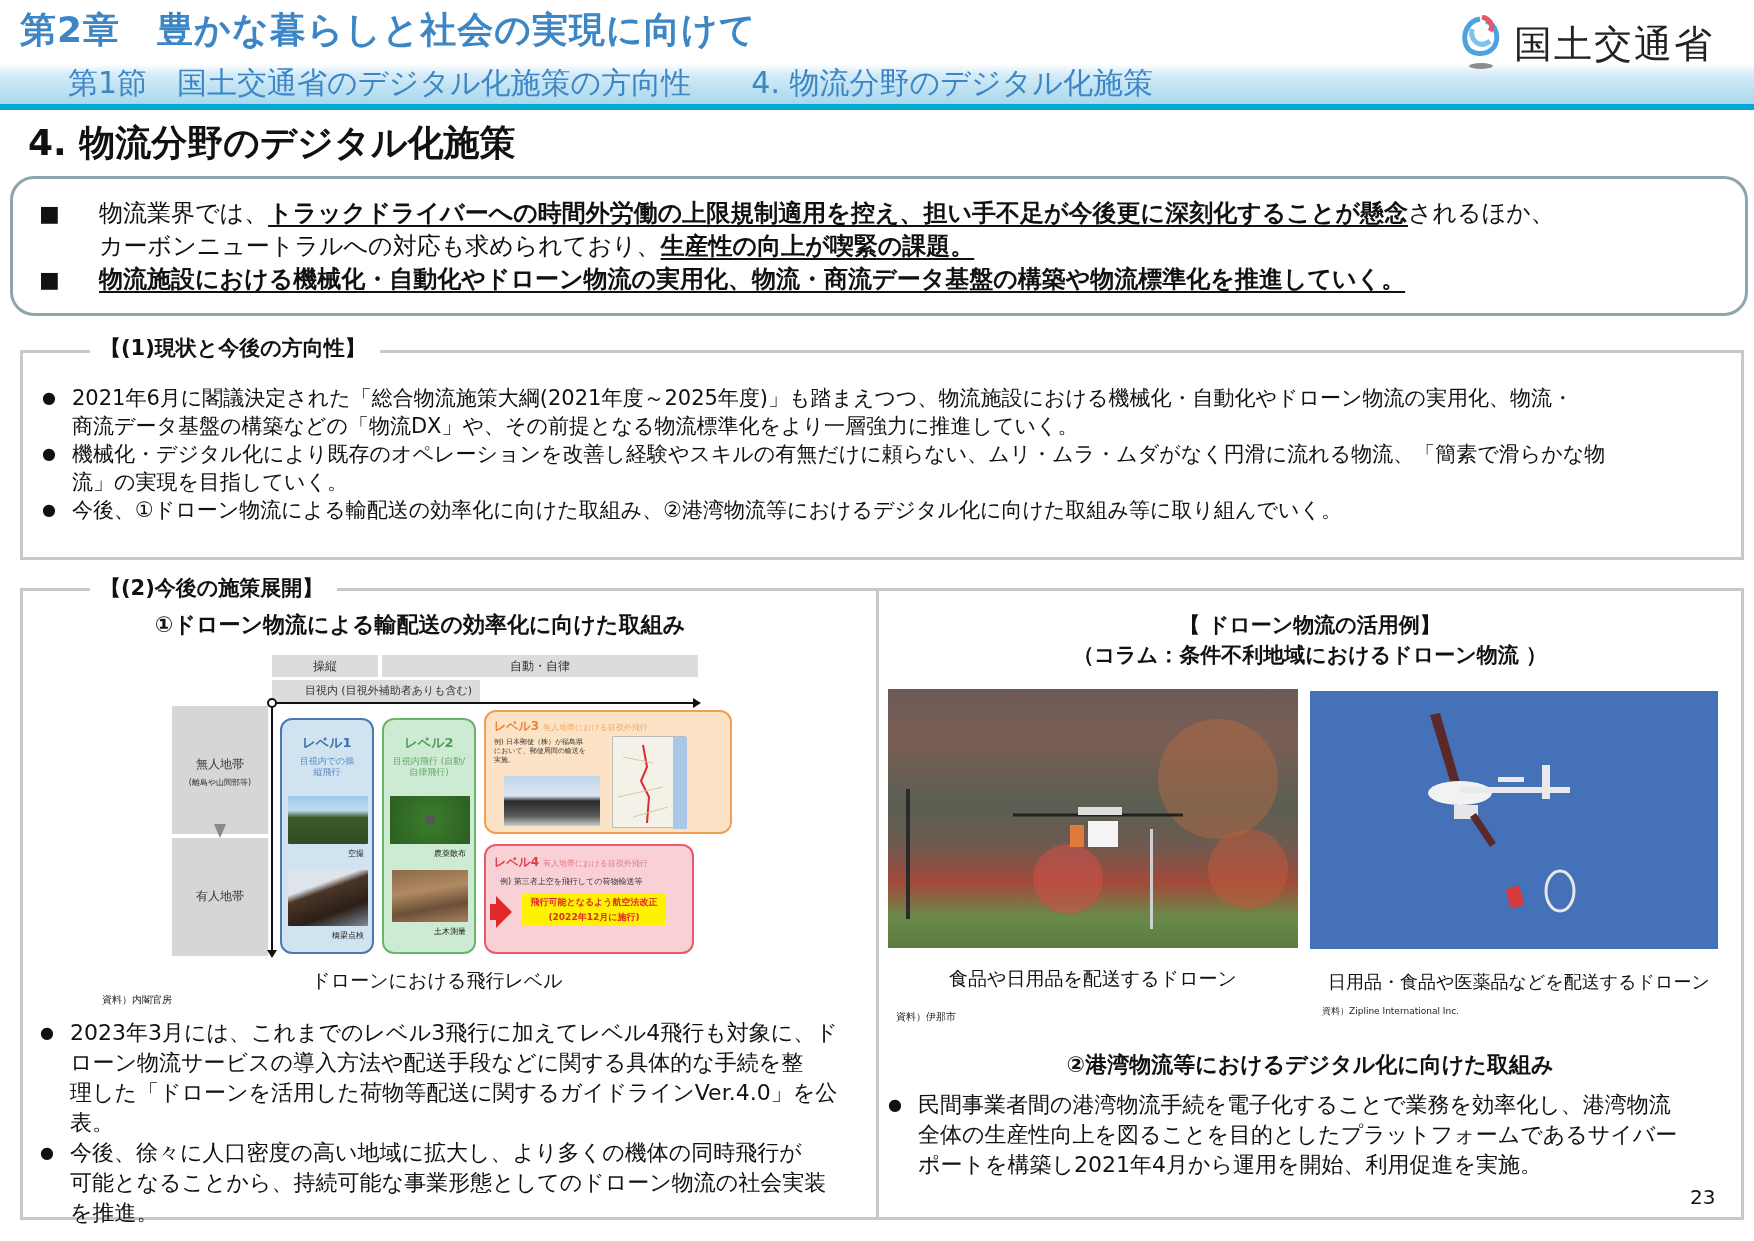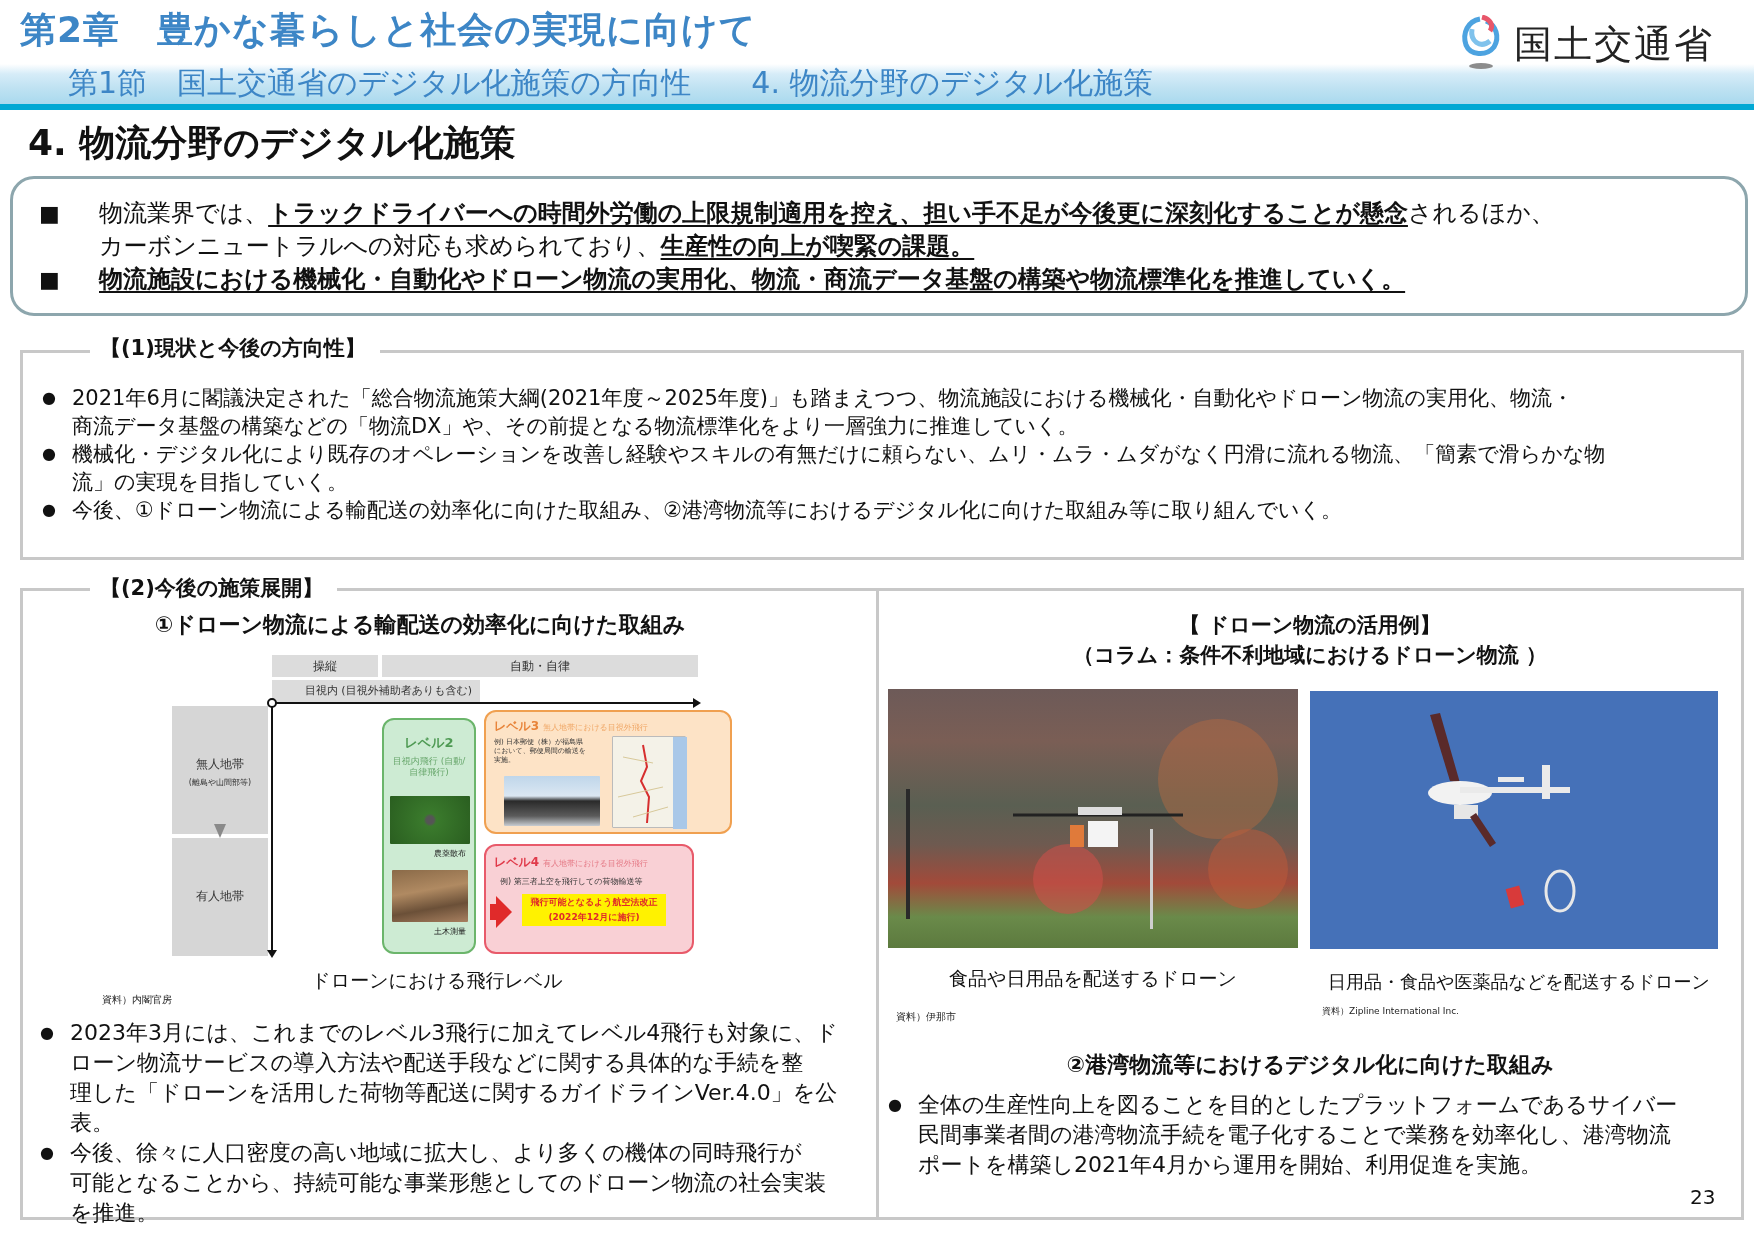--- a/index.html
+++ b/index.html
@@ -163,20 +163,28 @@
     <div style="font-size:8px; margin-top:4px;">(離島や山間部等)</div>
     <div style="position:absolute; left:42px; top:118px; width:0; height:0; border-top:14px solid #8a8a8a; border-left:6px solid transparent; border-right:6px solid transparent;"></div>
   </div>
 
   <div class="dg-axis-h"></div>
   <div class="dg-axis-v"></div>
   <div class="dg-axis-arrow-r"></div>
   <div class="dg-axis-arrow-d"></div>
   <div class="dg-origin"></div>
 
+  <div class="dg-card" style="left:108px; top:68px; width:94px; height:236px; border-color:#4a78b5; background:#cfe3f1;">
+    <div class="lv" style="color:#3d6ea8;">レベル1</div>
+    <div class="desc" style="color:#5c8cc0; padding:0 14px;">目視内での操縦飛行</div>
+    <div class="dg-photo" style="left:6px; top:76px; width:80px; height:48px; background:linear-gradient(#9ec9ea 0%, #bcdcef 30%, #3b5a2a 45%, #2f4d22 100%);"></div>
+    <div class="dg-cap" style="right:8px; top:128px;">空撮</div>
+    <div class="dg-photo" style="left:6px; top:150px; width:80px; height:56px; background:linear-gradient(160deg, #dfe4ea 0%, #dfe4ea 30%, #4a3628 40%, #2b1f18 70%, #7c8a98 100%);"></div>
+    <div class="dg-cap" style="right:8px; top:210px;">橋梁点検</div>
+  </div>
 
   <div class="dg-card" style="left:210px; top:68px; width:94px; height:236px; border-color:#6bb56b; background:#cdebd3;">
     <div class="lv" style="color:#4f9a54;">レベル2</div>
     <div class="desc" style="color:#6aa86e; padding:0 6px;">目視内飛行 (自動/自律飛行)</div>
     <div class="dg-photo" style="left:6px; top:76px; width:80px; height:48px; background:radial-gradient(circle at 50% 50%, #555 0%, #555 8%, #3a7a2c 14%, #2a5e20 100%);"></div>
     <div class="dg-cap" style="right:8px; top:128px;margin-left:8px;">農薬散布</div>
     <div class="dg-photo" style="left:8px; top:150px; width:76px; height:52px; background:linear-gradient(170deg, #8a6a48 0%, #b08a62 40%, #6b5038 70%, #a88060 100%);"></div>
     <div class="dg-cap" style="right:8px; top:206px;">土木測量</div>
   </div>
 
@@ -269,20 +277,20 @@
 <div class="source" style="left:896px; top:1010px;">資料）伊那市</div>
 <div class="caption" style="left:1312px; top:970px; width:414px; font-size:18px;">日用品・食品や医薬品などを配送するドローン</div>
 <div class="source" style="left:1322px; top:1005px; font-size:9px;">資料）Zipline International Inc.</div>
 
 <div class="subhead" style="left:900px; top:1050px; width:820px;">②港湾物流等におけるデジタル化に向けた取組み</div>
 
 <div class="bullets" style="left:888px; top:1090px; width:850px; font-size:22px; line-height:30px;">
   <div class="bullet-item">
     <span class="bullet-dot" style="line-height:30px;">●</span>
     <div>
+      <div>民間事業者間の港湾物流手続を電子化することで業務を効率化し、港湾物流</div>
       <div>全体の生産性向上を図ることを目的としたプラットフォームであるサイバー</div>
-      <div>民間事業者間の港湾物流手続を電子化することで業務を効率化し、港湾物流</div>
       <div>ポートを構築し2021年4月から運用を開始、利用促進を実施。</div>
     </div>
   </div>
 </div>
 
 <div style="position:absolute; left:1690px; top:1182px; font-size:20px; line-height:30px;">23</div>
 
 </body></html>

